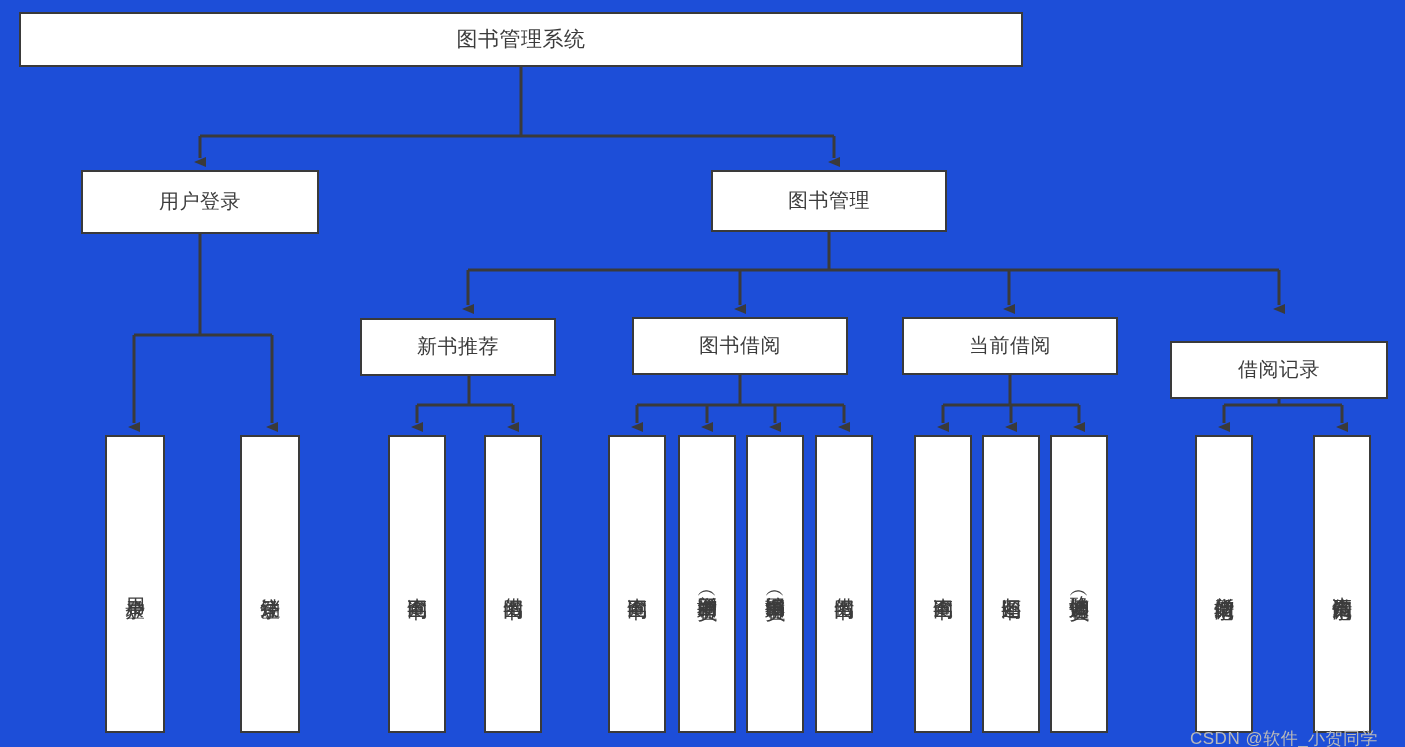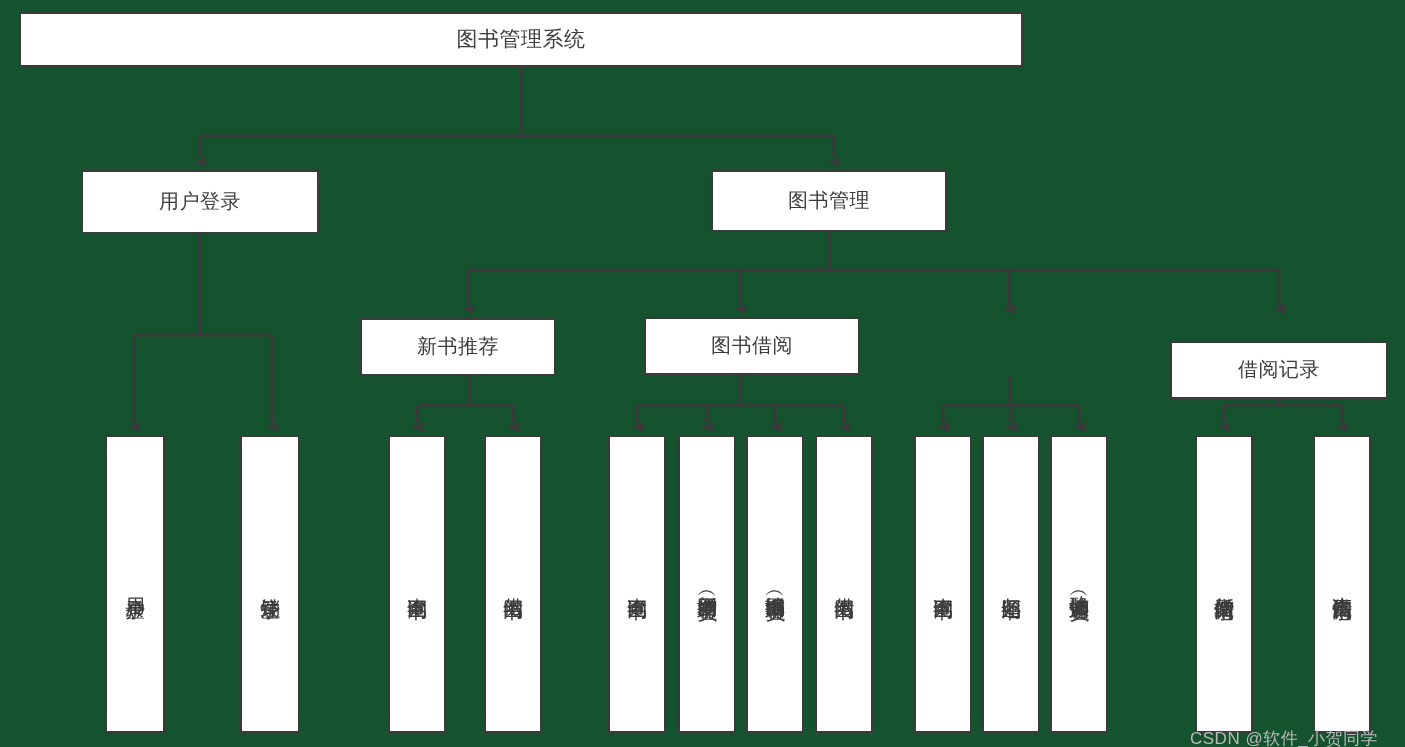--- a/index.html
+++ b/index.html
@@ -7,21 +7,21 @@
     padding: 0;
     background: #ffffff;
   }
   body {
     font-family: "Liberation Sans", "DejaVu Sans", sans-serif;
   }
   #canvas {
     position: relative;
     width: 1405px;
     height: 747px;
-    background: #14532d;
+    background: #1d4ed8;
     overflow: hidden;
   }
   #connectors {
     position: absolute;
     left: 0;
     top: 0;
     width: 1405px;
     height: 747px;
   }
   .node {
@@ -131,22 +131,25 @@
   <div class="node level1" style="left: 81px; top: 170px; width: 238px; height: 64px;">
     <span class="node-label">用户登录</span>
   </div>
   <div class="node level1" style="left: 711px; top: 170px; width: 236px; height: 62px; align-items: center;">
     <span class="node-label">图书管理</span>
   </div>
 
   <div class="node level2" style="left: 360px; top: 318px; width: 196px; height: 58px;">
     <span class="node-label">新书推荐</span>
   </div>
-  <div class="node level2" style="left: 632px; top: 317px; width: 216px; height: 58px; margin-left: 12px;">
+  <div class="node level2" style="left: 632px; top: 317px; width: 216px; height: 58px;">
     <span class="node-label">图书借阅</span>
+  </div>
+  <div class="node level2" style="left: 902px; top: 317px; width: 216px; height: 58px;">
+    <span class="node-label">当前借阅</span>
   </div>
   <div class="node level2" style="left: 1170px; top: 317px; width: 218px; height: 58px; margin-top: 24px;">
     <span class="node-label">借阅记录</span>
   </div>
 
   <div class="node leaf" style="left: 105px; top: 435px; width: 60px; height: 298px;">
     <span class="node-label">用户登录</span>
   </div>
   <div class="node leaf" style="left: 240px; top: 435px; width: 60px; height: 298px;">
     <span class="node-label">注销登录</span>

